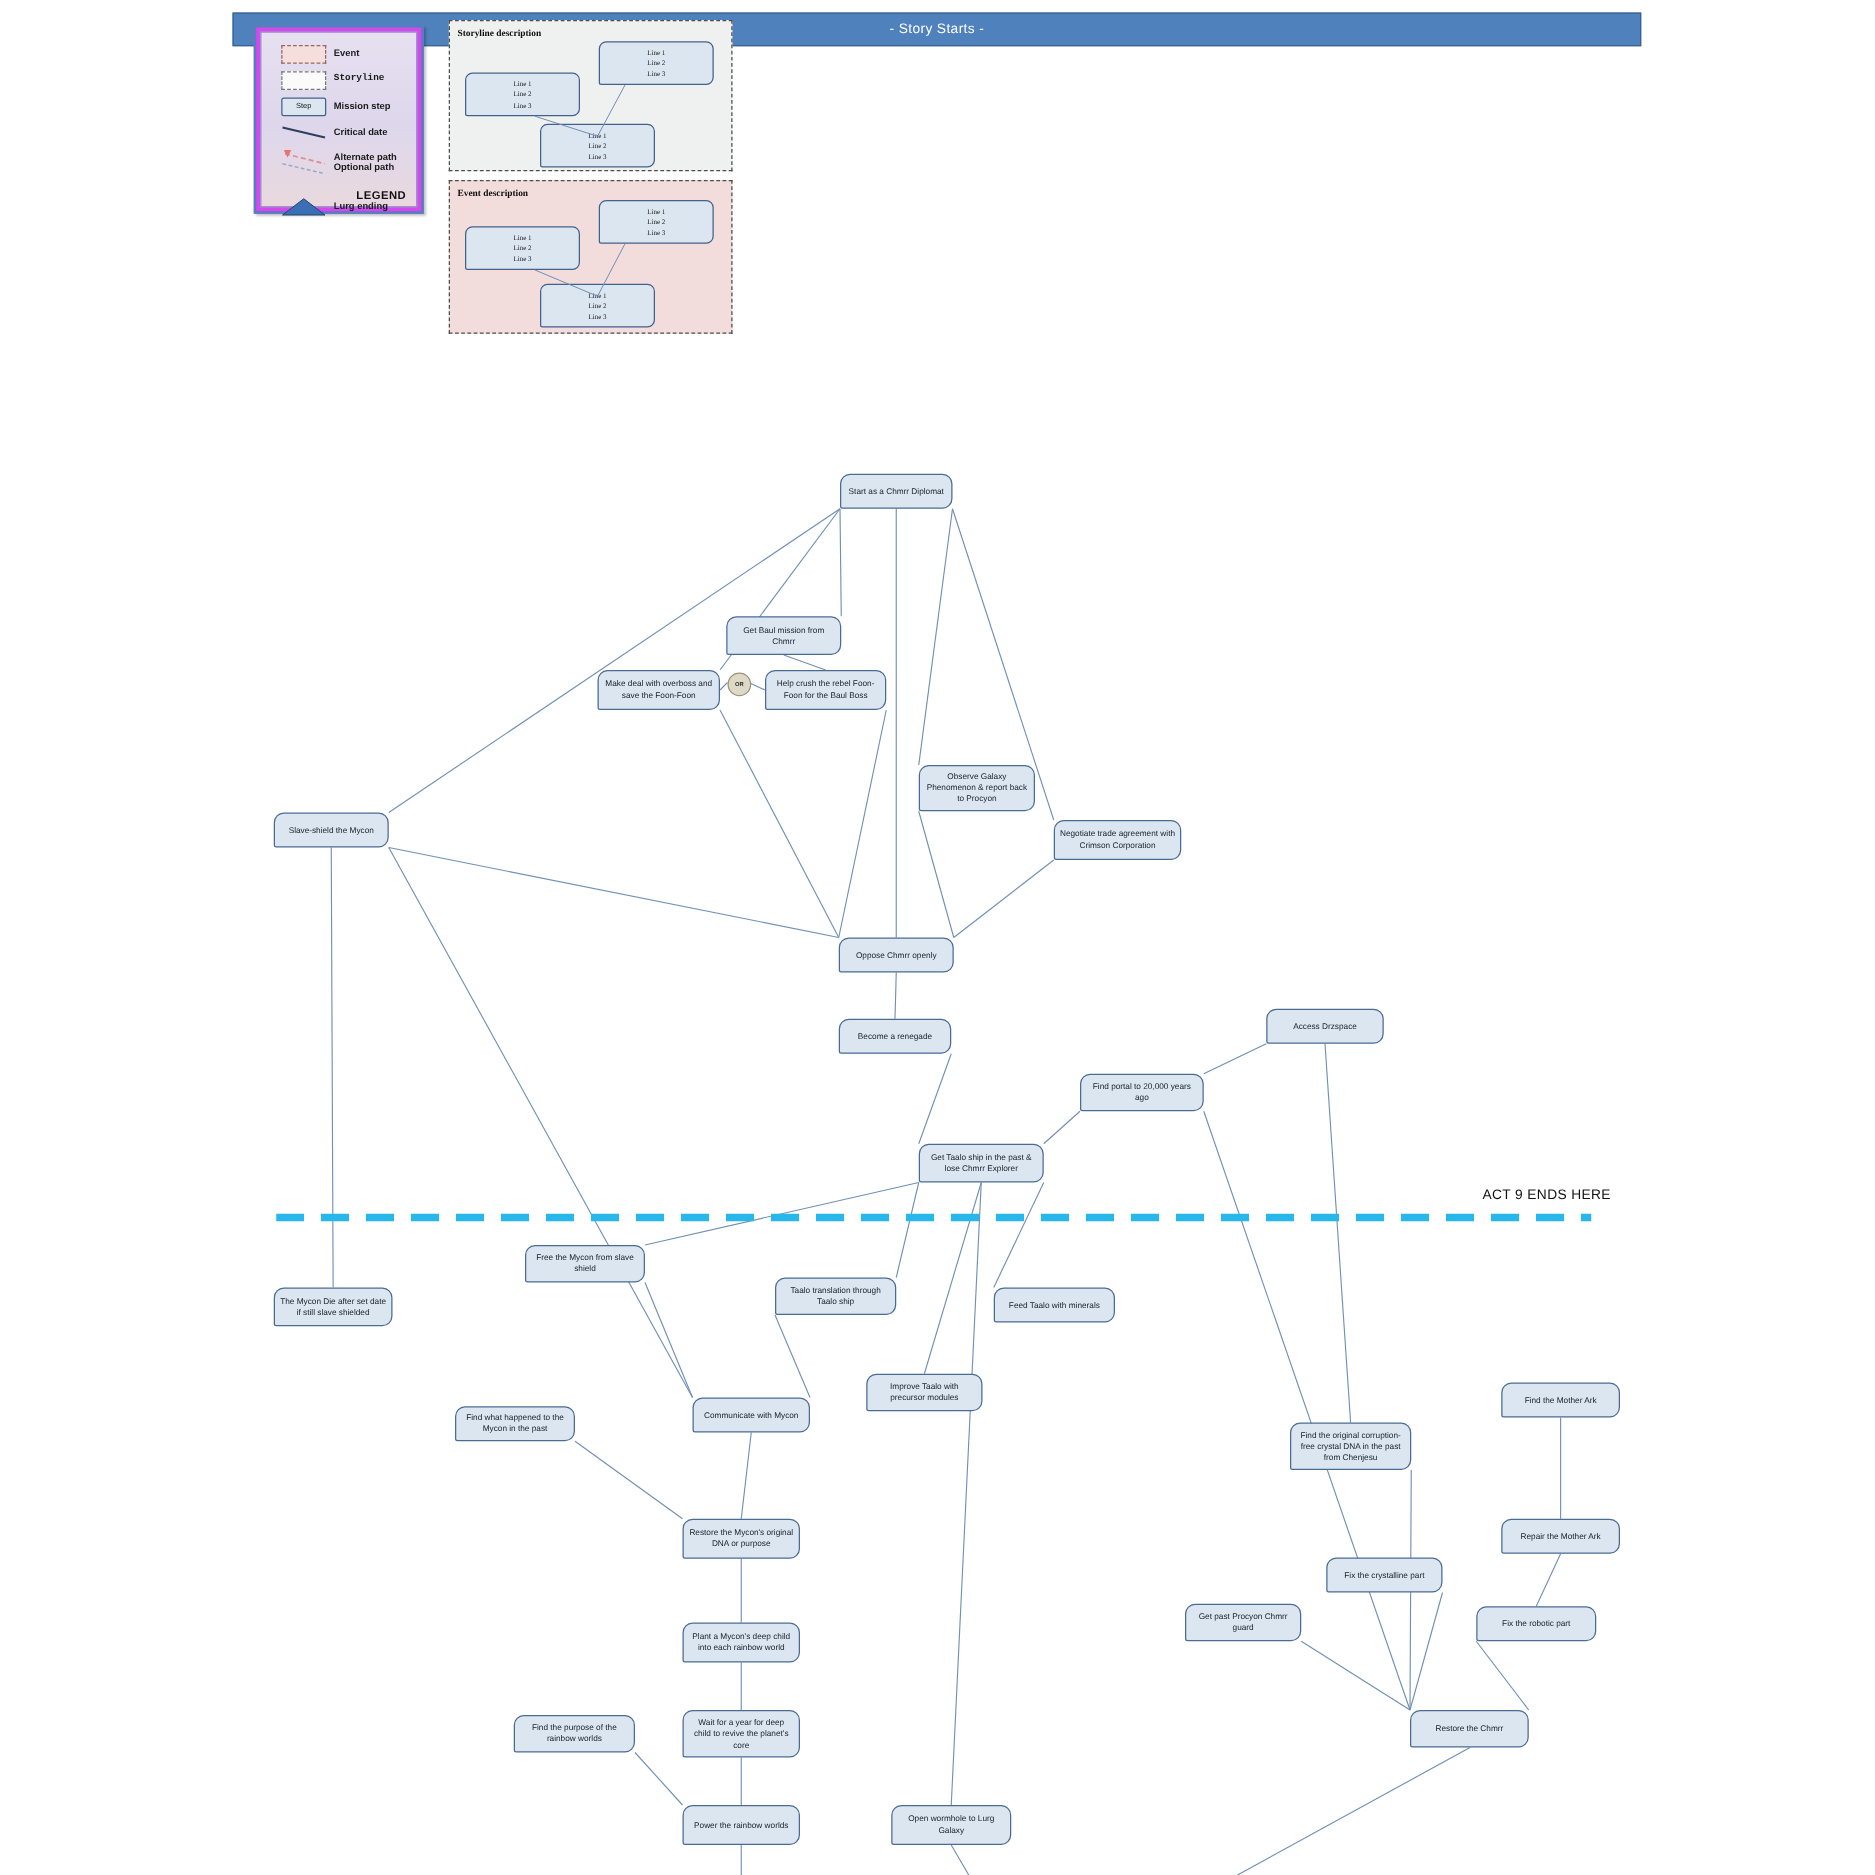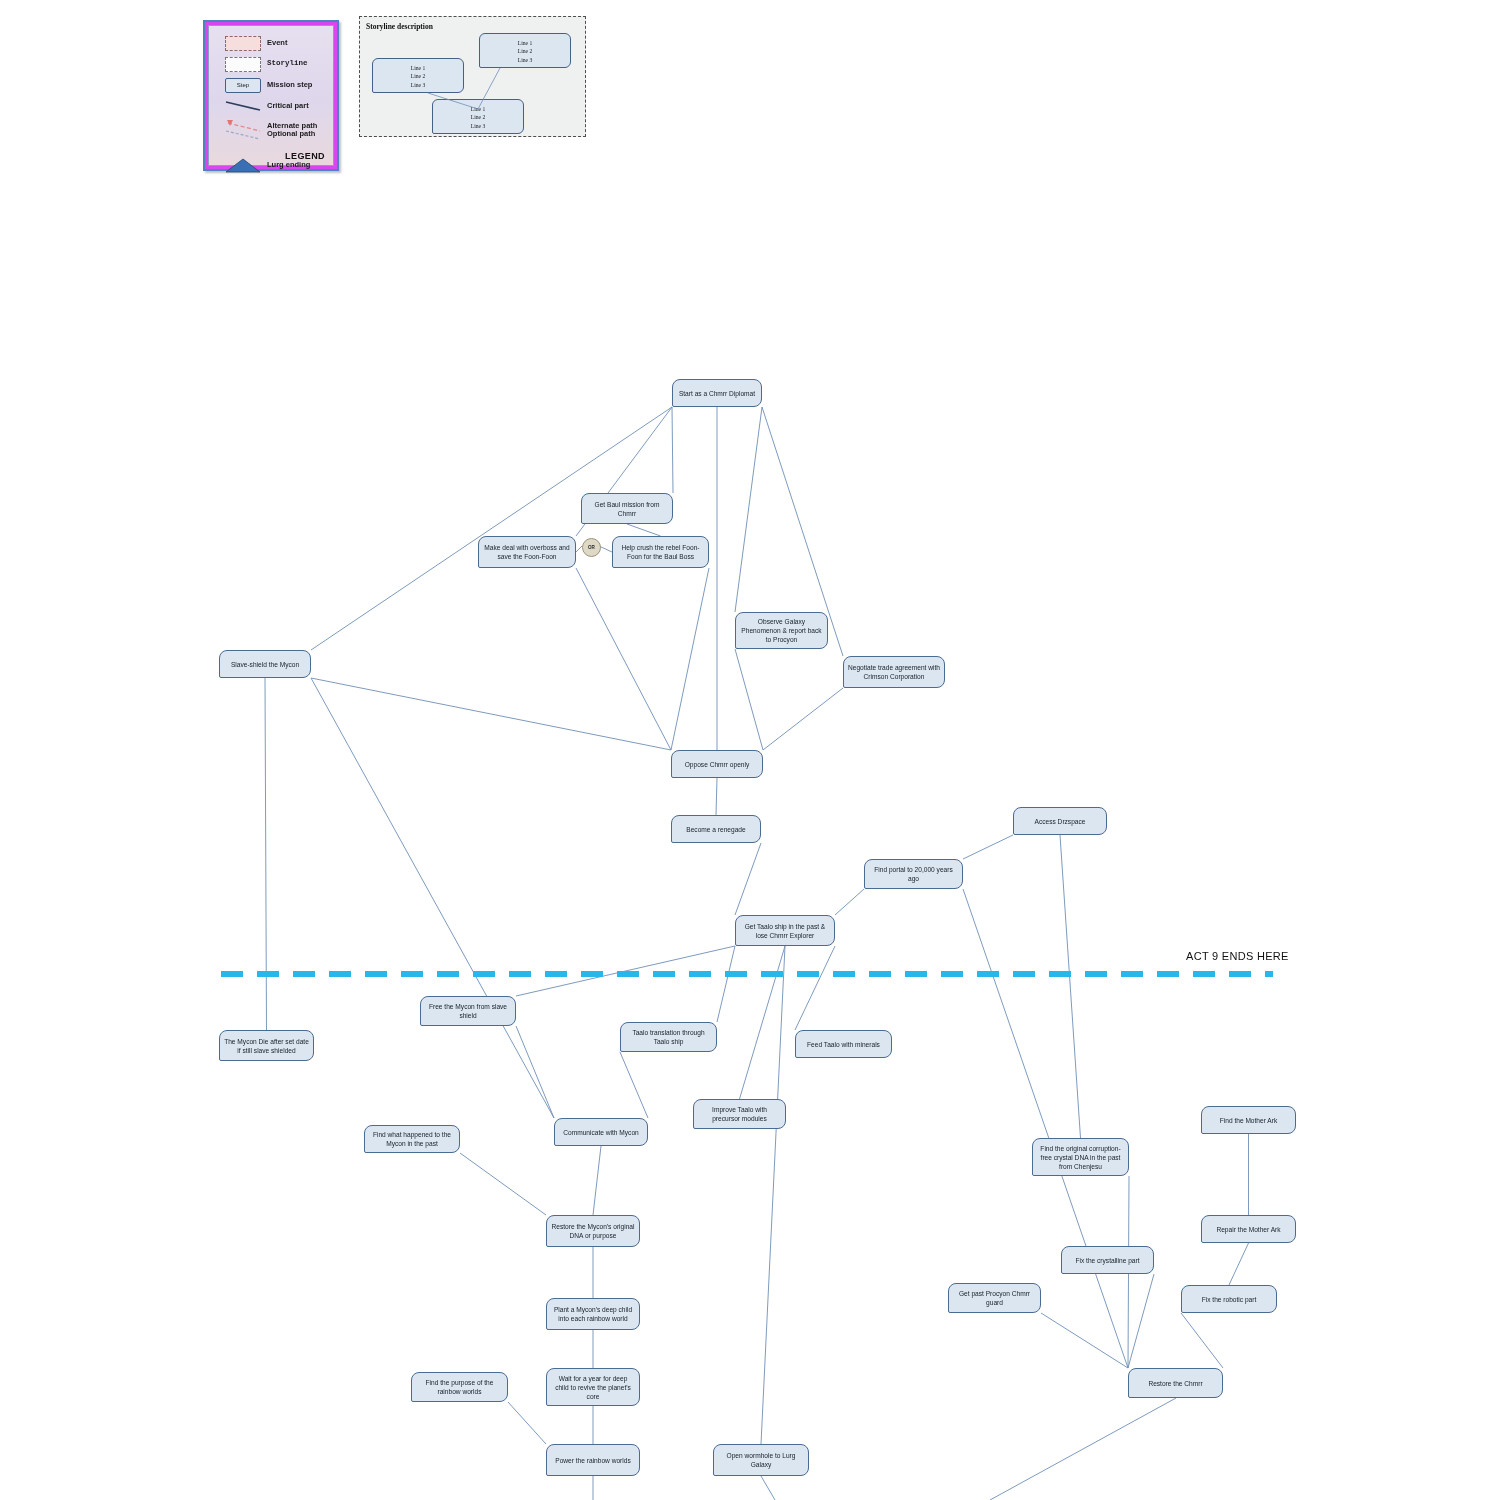--- a/index.html
+++ b/index.html
@@ -192,20 +192,23 @@
     color: #111111;
     letter-spacing: 0.3px;
     white-space: nowrap;
   }
 </style>
 </head>
 <body>
 
 <div id="page">
 
+  <div id="titlebar">
+    <div id="titlebar-label">- Story Starts -</div>
+  </div>
 
   <div id="legend">
     <div id="legend-inner">
 
       <div class="lg-row" style="top:9px;">
         <div class="lg-swatch sw-event"></div>
         <div class="lg-label">Event</div>
       </div>
 
       <div class="lg-row" style="top:30px;font-family:Liberation Mono, monospace;">
@@ -215,21 +218,21 @@
 
       <div class="lg-row" style="top:51px;">
         <div class="lg-swatch sw-step">Step</div>
         <div class="lg-label">Mission step</div>
       </div>
 
       <div class="lg-row" style="top:72px;">
         <svg class="lg-swatch" viewBox="0 0 36 15" style="border:none;background:none;">
           <line x1="1" y1="3" x2="35" y2="11" stroke="#2d3f5e" stroke-width="1.6"></line>
         </svg>
-        <div class="lg-label">Critical part</div>
+        <div class="lg-label">Critical date</div>
       </div>
 
       <div class="lg-row" style="top:92px;">
         <svg class="lg-swatch" viewBox="0 0 36 15" style="border:none;background:none;">
           <line x1="3" y1="4" x2="35" y2="12" stroke="#e08b8b" stroke-width="1.3" stroke-dasharray="4,2.5"></line>
           <polygon points="2,1 8,1 5,7" fill="#e8736f"></polygon>
         </svg>
         <div class="lg-label">Alternate path</div>
       </div>
 
@@ -255,20 +258,30 @@
     <div class="desc-title">Storyline description</div>
     <div class="mini-node" style="left:12px; top:41px; width:92px; height:35px;">Line 1<br>Line 2<br>Line 3</div>
     <div class="mini-node" style="left:119px; top:16px; width:92px; height:35px;">Line 1<br>Line 2<br>Line 3</div>
     <div class="mini-node" style="left:72px; top:82px; width:92px; height:35px;">Line 1<br>Line 2<br>Line 3</div>
     <svg style="position:absolute;left:0;top:0;width:227px;height:121px;">
       <line x1="68" y1="76" x2="118" y2="92" stroke="#6f8fb5" stroke-width="0.8"></line>
       <line x1="140" y1="51" x2="118" y2="92" stroke="#6f8fb5" stroke-width="0.8"></line>
     </svg>
   </div>
 
+  <div id="event-panel" class="descpanel">
+    <div class="desc-title">Event description</div>
+    <div class="mini-node" style="left:12px; top:36px; width:92px; height:35px;">Line 1<br>Line 2<br>Line 3</div>
+    <div class="mini-node" style="left:119px; top:15px; width:92px; height:35px;">Line 1<br>Line 2<br>Line 3</div>
+    <div class="mini-node" style="left:72px; top:82px; width:92px; height:35px;">Line 1<br>Line 2<br>Line 3</div>
+    <svg style="position:absolute;left:0;top:0;width:227px;height:123px;">
+      <line x1="68" y1="71" x2="118" y2="92" stroke="#6f8fb5" stroke-width="0.8"></line>
+      <line x1="140" y1="50" x2="118" y2="92" stroke="#6f8fb5" stroke-width="0.8"></line>
+    </svg>
+  </div>
 
   <svg id="edges">
       <line x1="672" y1="407" x2="673" y2="493" stroke="#6f8fb5" stroke-width="0.9"></line>
       <line x1="672" y1="407" x2="576" y2="536" stroke="#6f8fb5" stroke-width="0.9"></line>
       <line x1="672" y1="407" x2="311" y2="650" stroke="#6f8fb5" stroke-width="0.9"></line>
       <line x1="762" y1="407" x2="735" y2="612" stroke="#6f8fb5" stroke-width="0.9"></line>
       <line x1="762" y1="407" x2="843" y2="656" stroke="#6f8fb5" stroke-width="0.9"></line>
       <line x1="717" y1="407" x2="717" y2="750" stroke="#6f8fb5" stroke-width="0.9"></line>
       <line x1="627" y1="524" x2="660.5" y2="536" stroke="#6f8fb5" stroke-width="0.9"></line>
       <line x1="576" y1="568" x2="671" y2="750" stroke="#6f8fb5" stroke-width="0.9"></line>

